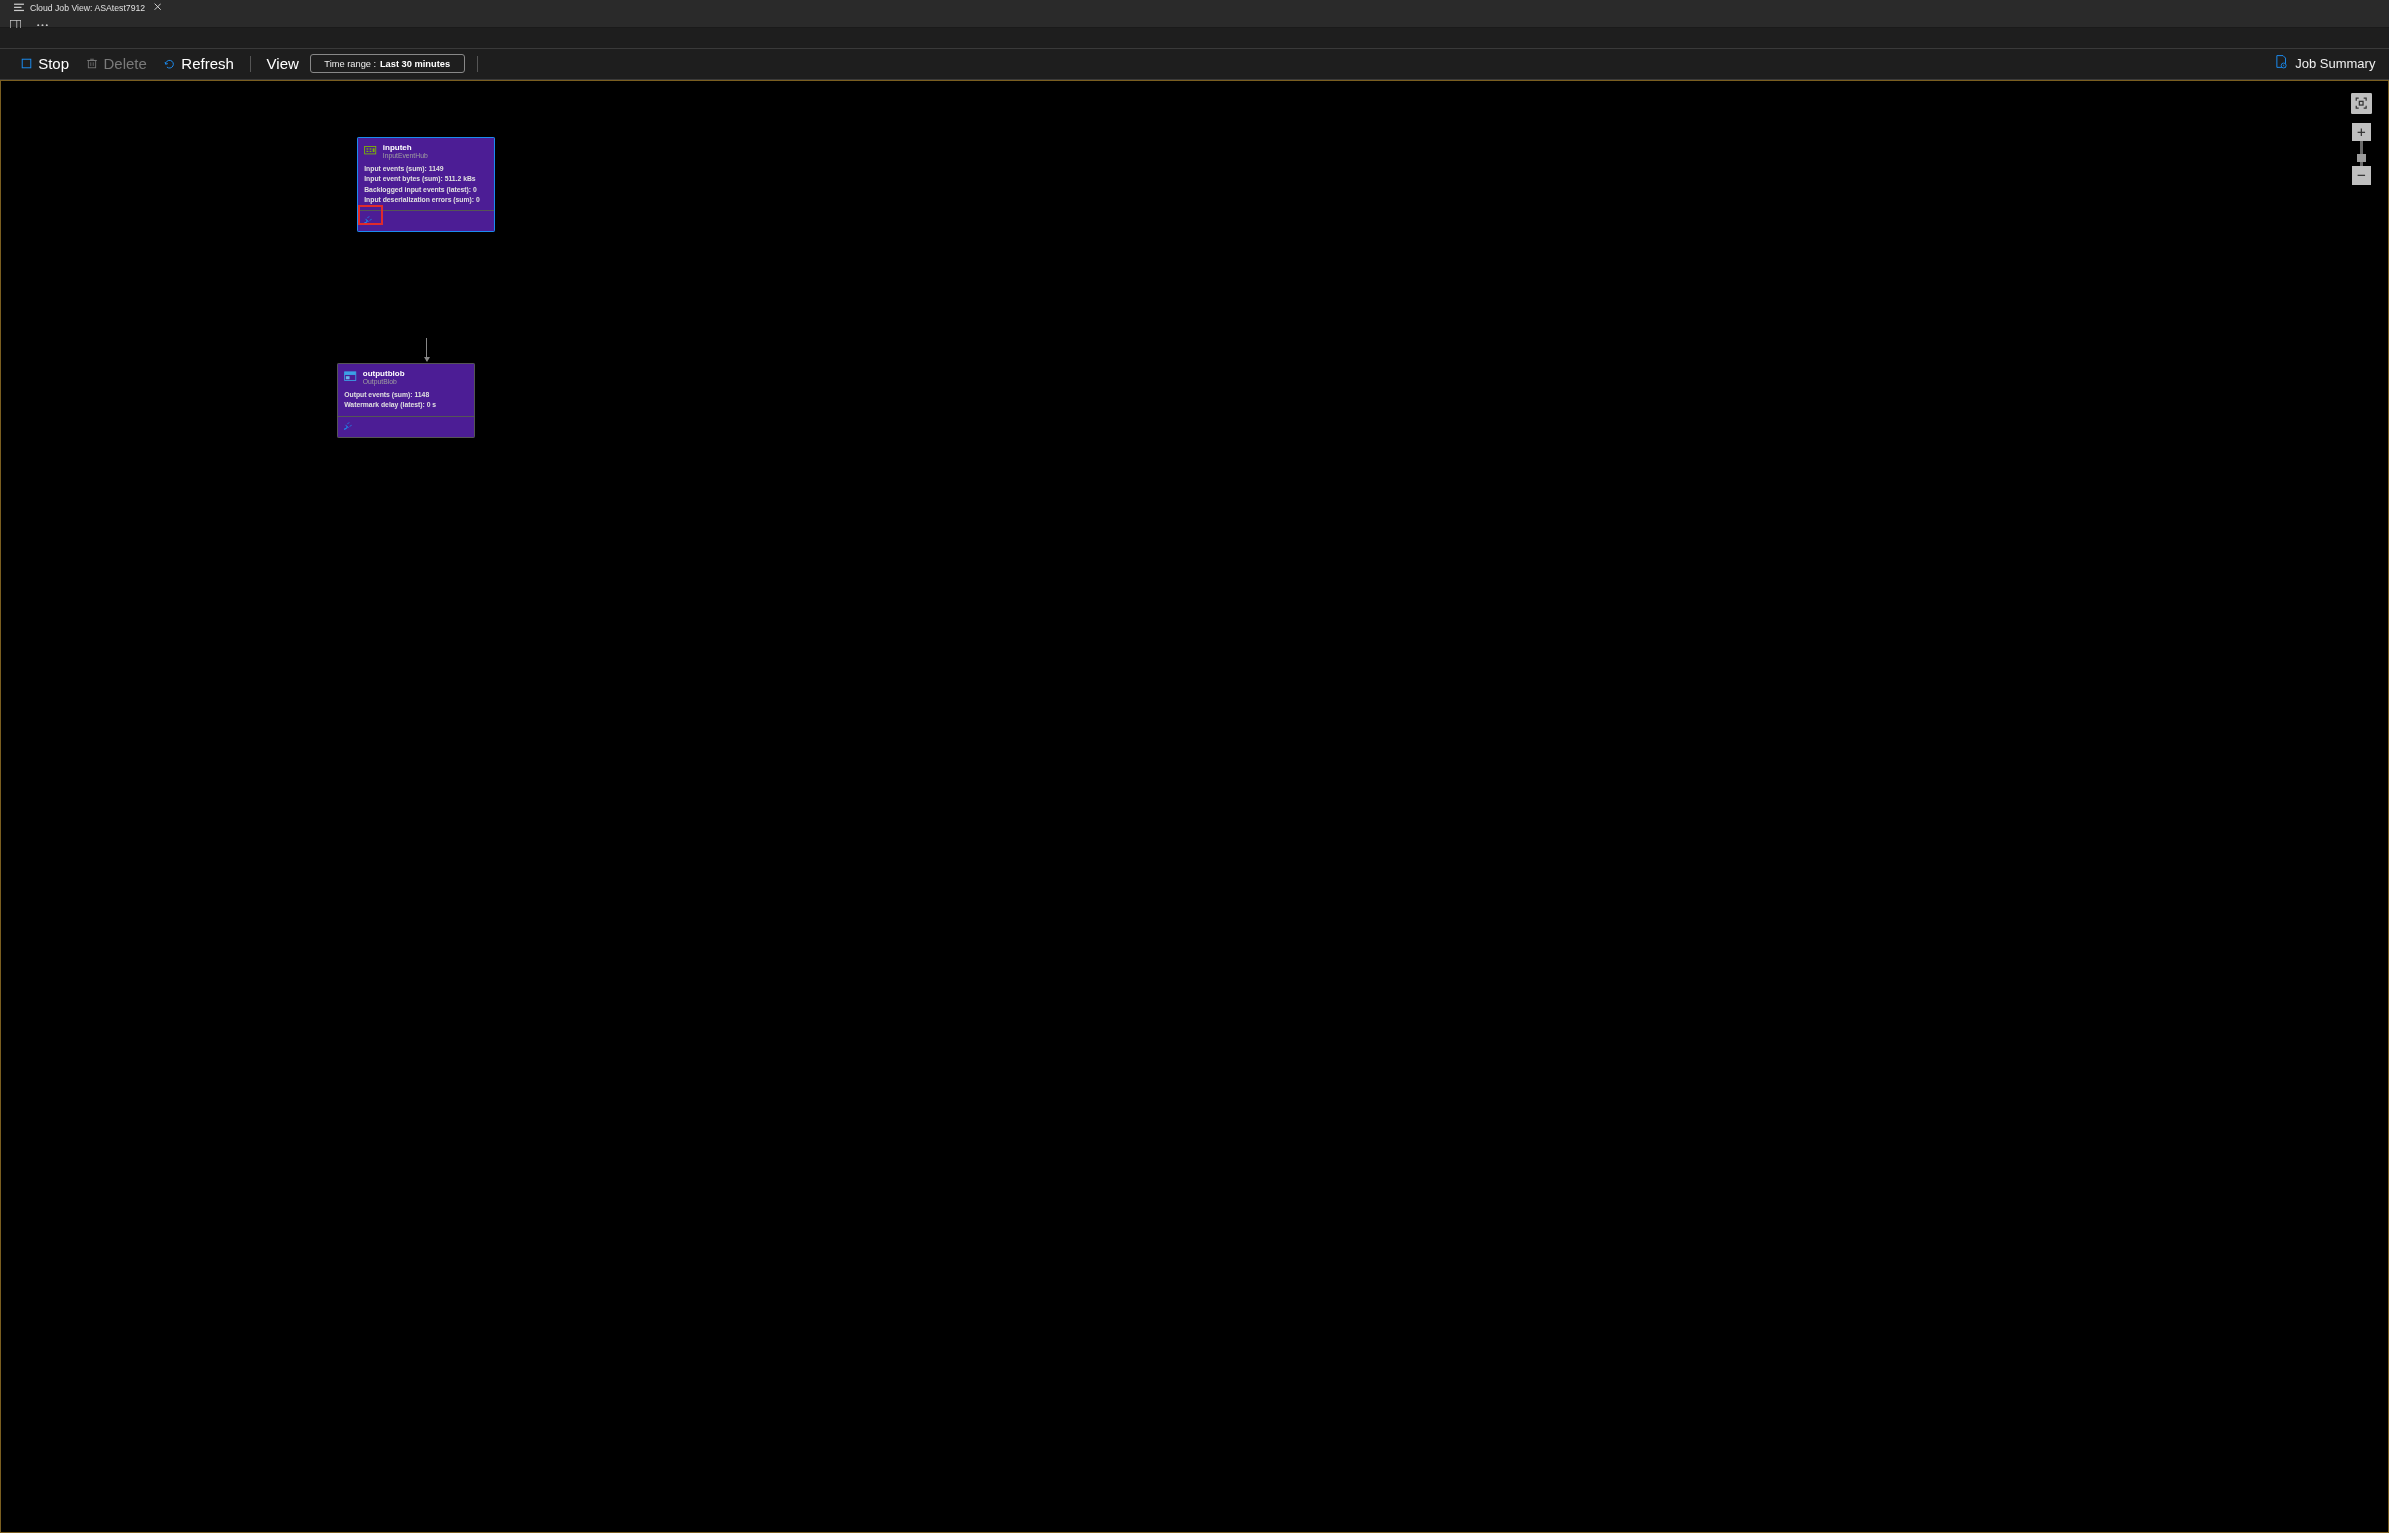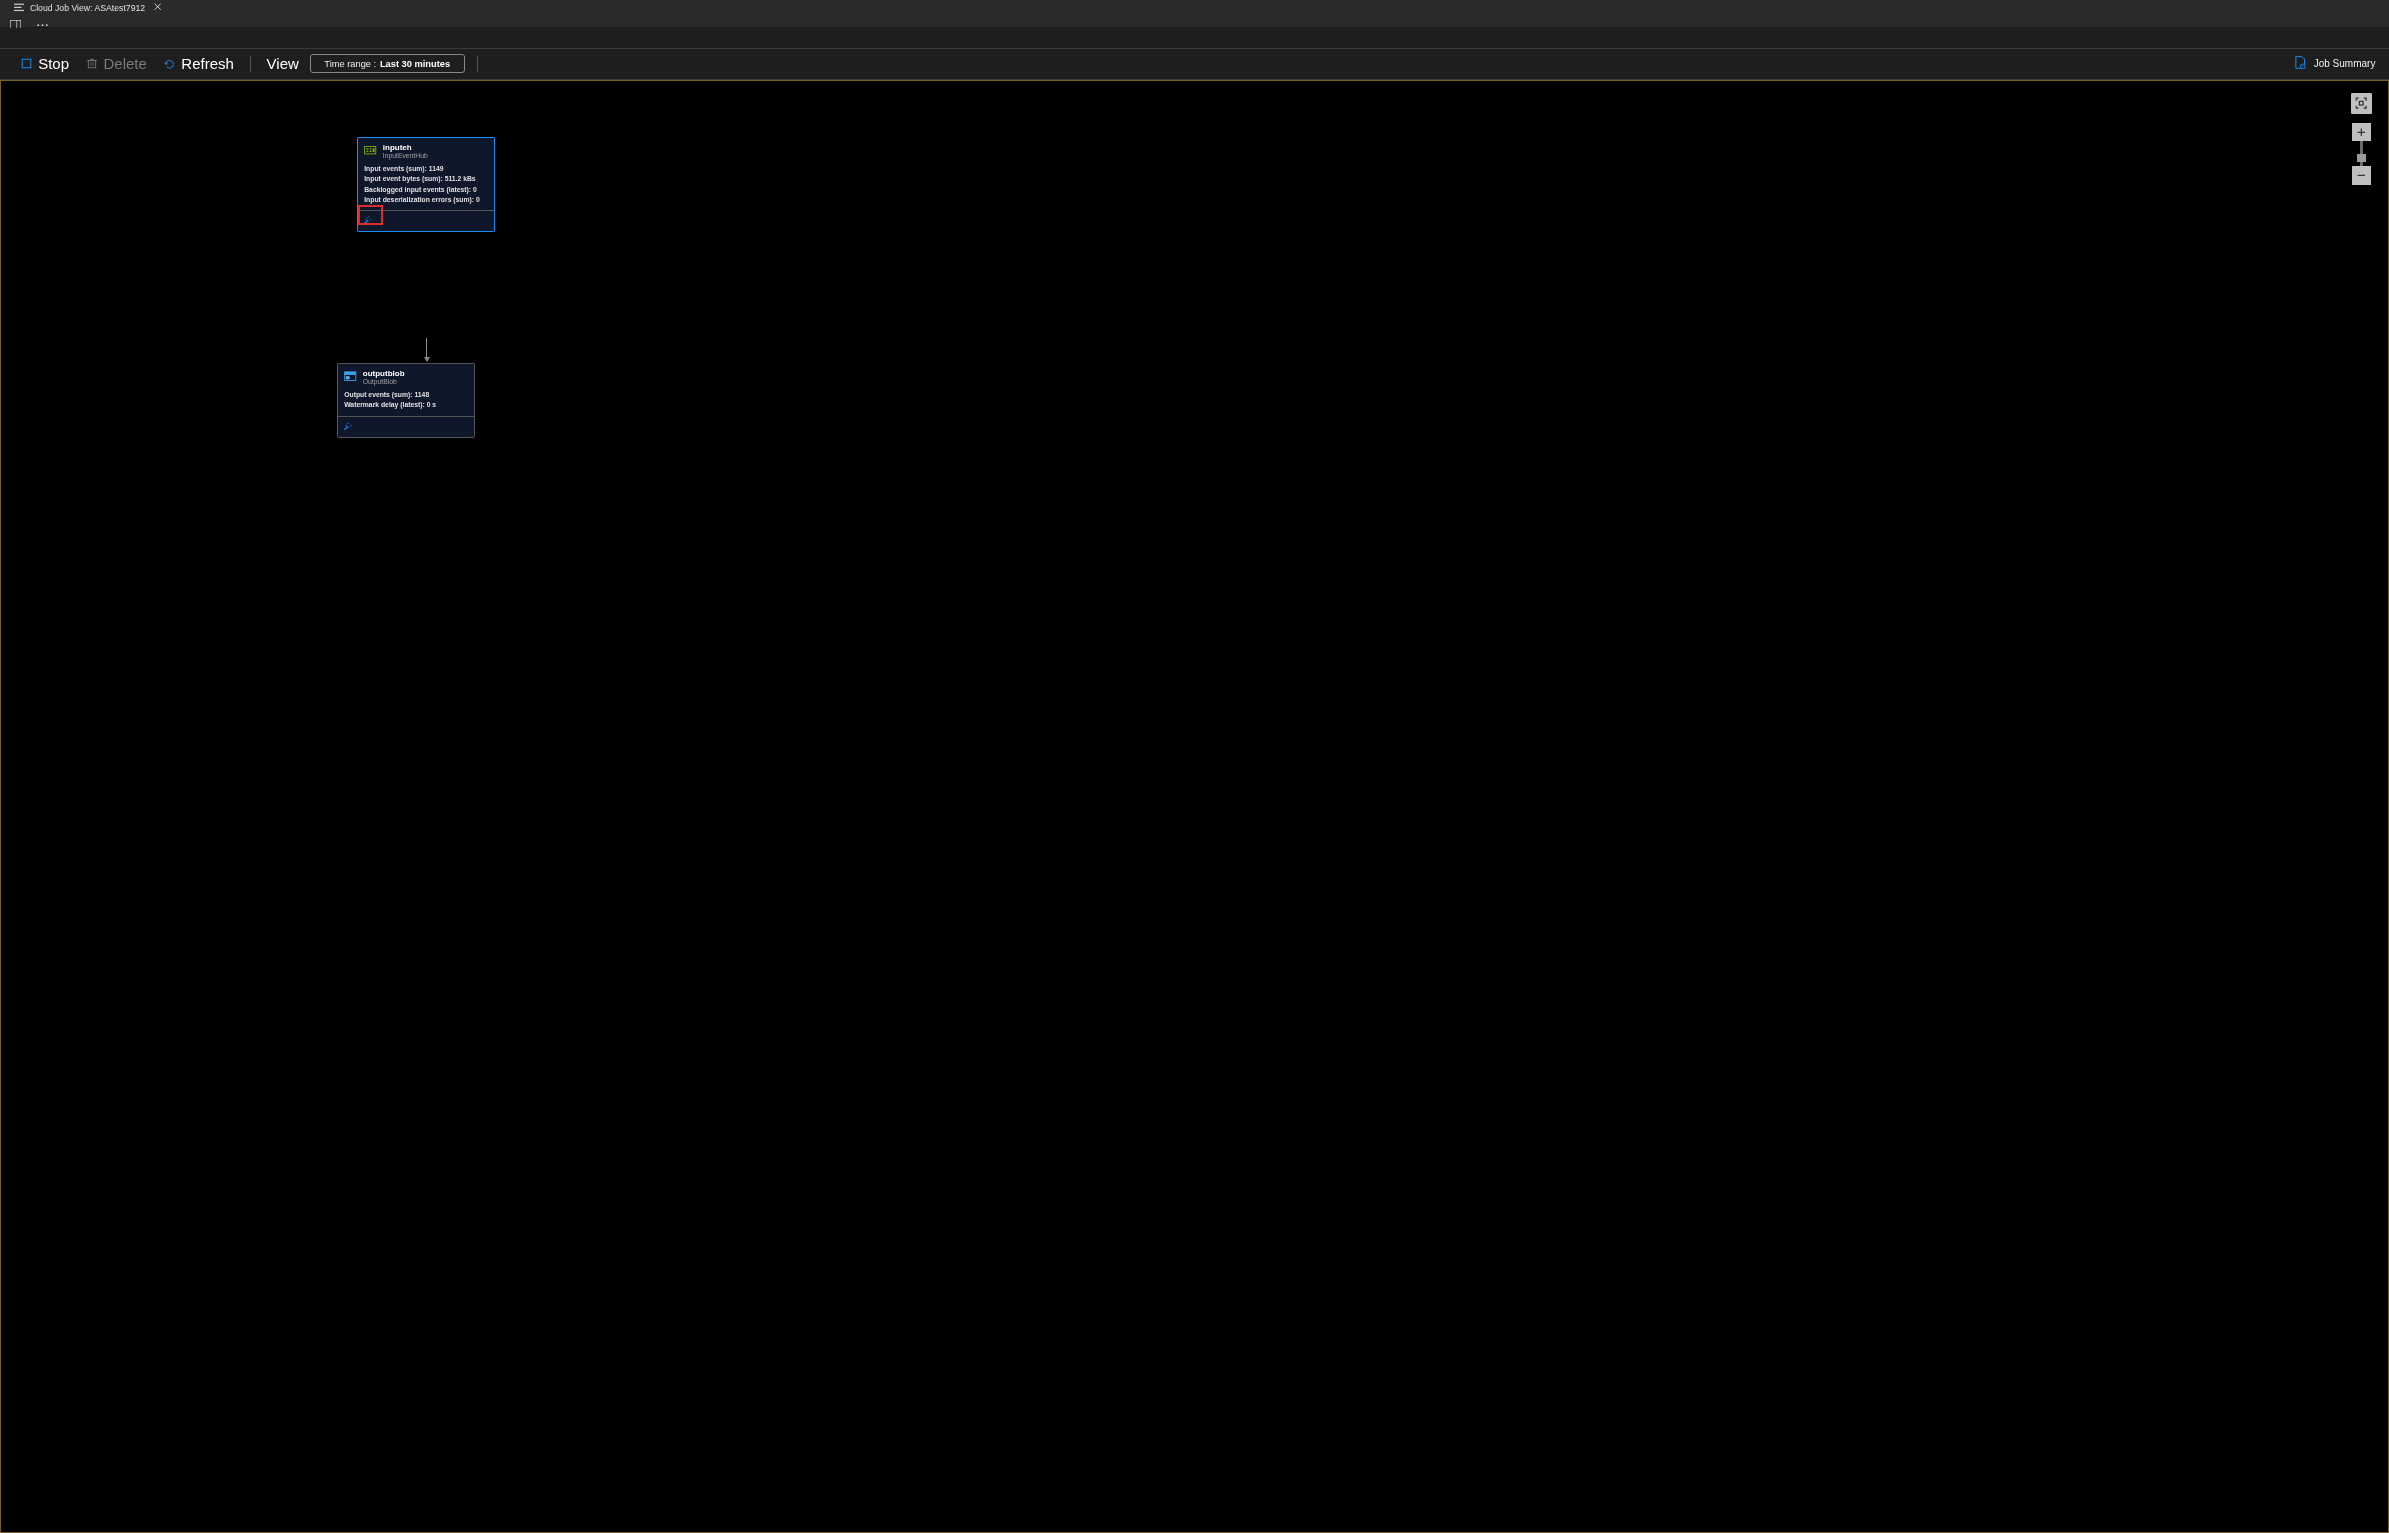--- a/index.html
+++ b/index.html
@@ -132,41 +132,41 @@
     font-size: 9.3px;
     margin-left: 1px;
   }
   .time-range-pill .tr-label { color: #eee; }
   .time-range-pill .tr-value { font-weight: 600; color: #fff; }
   .toolbar-spacer { flex: 1; }
   .job-summary-btn {
     display: inline-flex;
     align-items: center;
     gap: 7.4px;
-    font-size: 10px;
+    font-size: 13px;
     color: #f0f0f0;
   }
   .job-summary-btn .doc-icon { color: #1b8cf0; }
   
   .canvas-area {
     position: relative;
     flex: 1;
     background: #000;
     border: 0.6px solid #7a5e20;
   }
   .canvas-inner {
     position: relative;
     width: 100%;
     height: 100%;
   }
   
   .node {
     position: absolute;
     width: 136px;
-    background: #0f172a;
+    background: #4c1d95;
     border: 0.6px solid #555;
     border-radius: 1.2px;
     box-shadow: 0 1.2px 3.7px rgba(0,0,0,0.4);
   }
   .node.selected { border: 1.2px solid #1b8cf0; }
   .node-header {
     display: flex;
     align-items: flex-start;
     gap: 6.2px;
     padding: 5px 6.2px 2.5px 6.2px;

